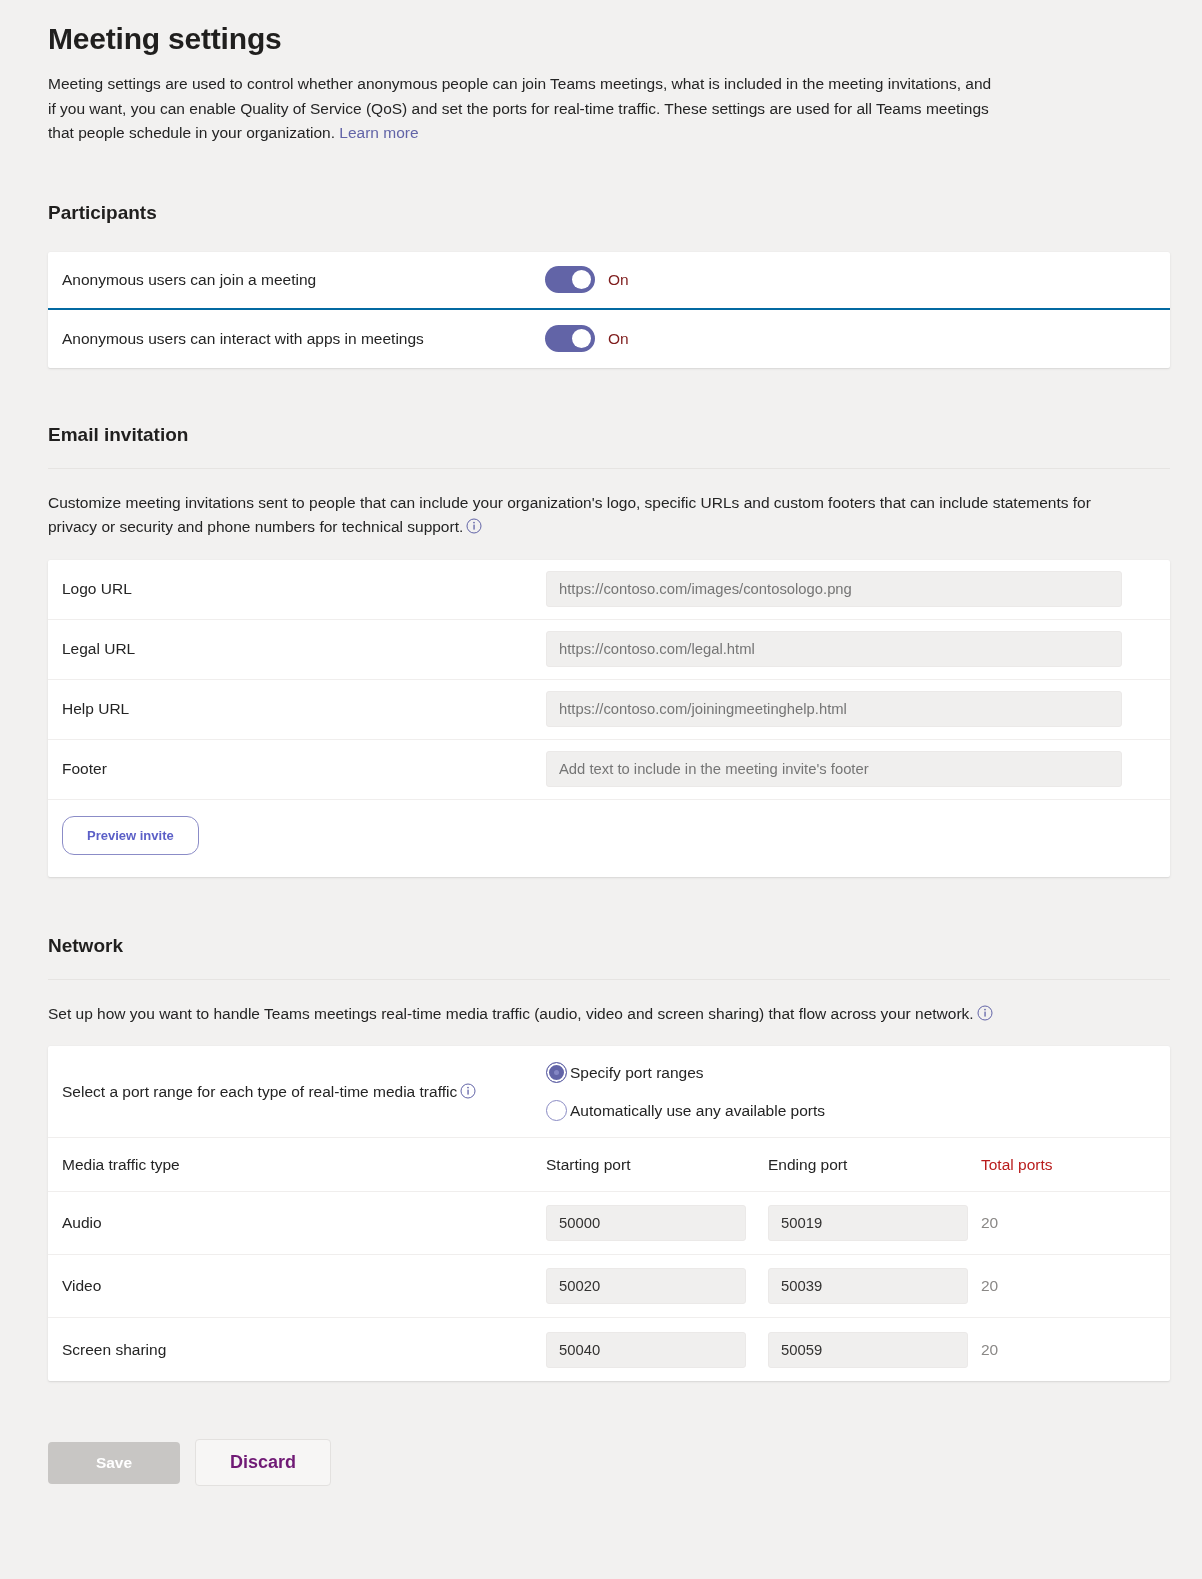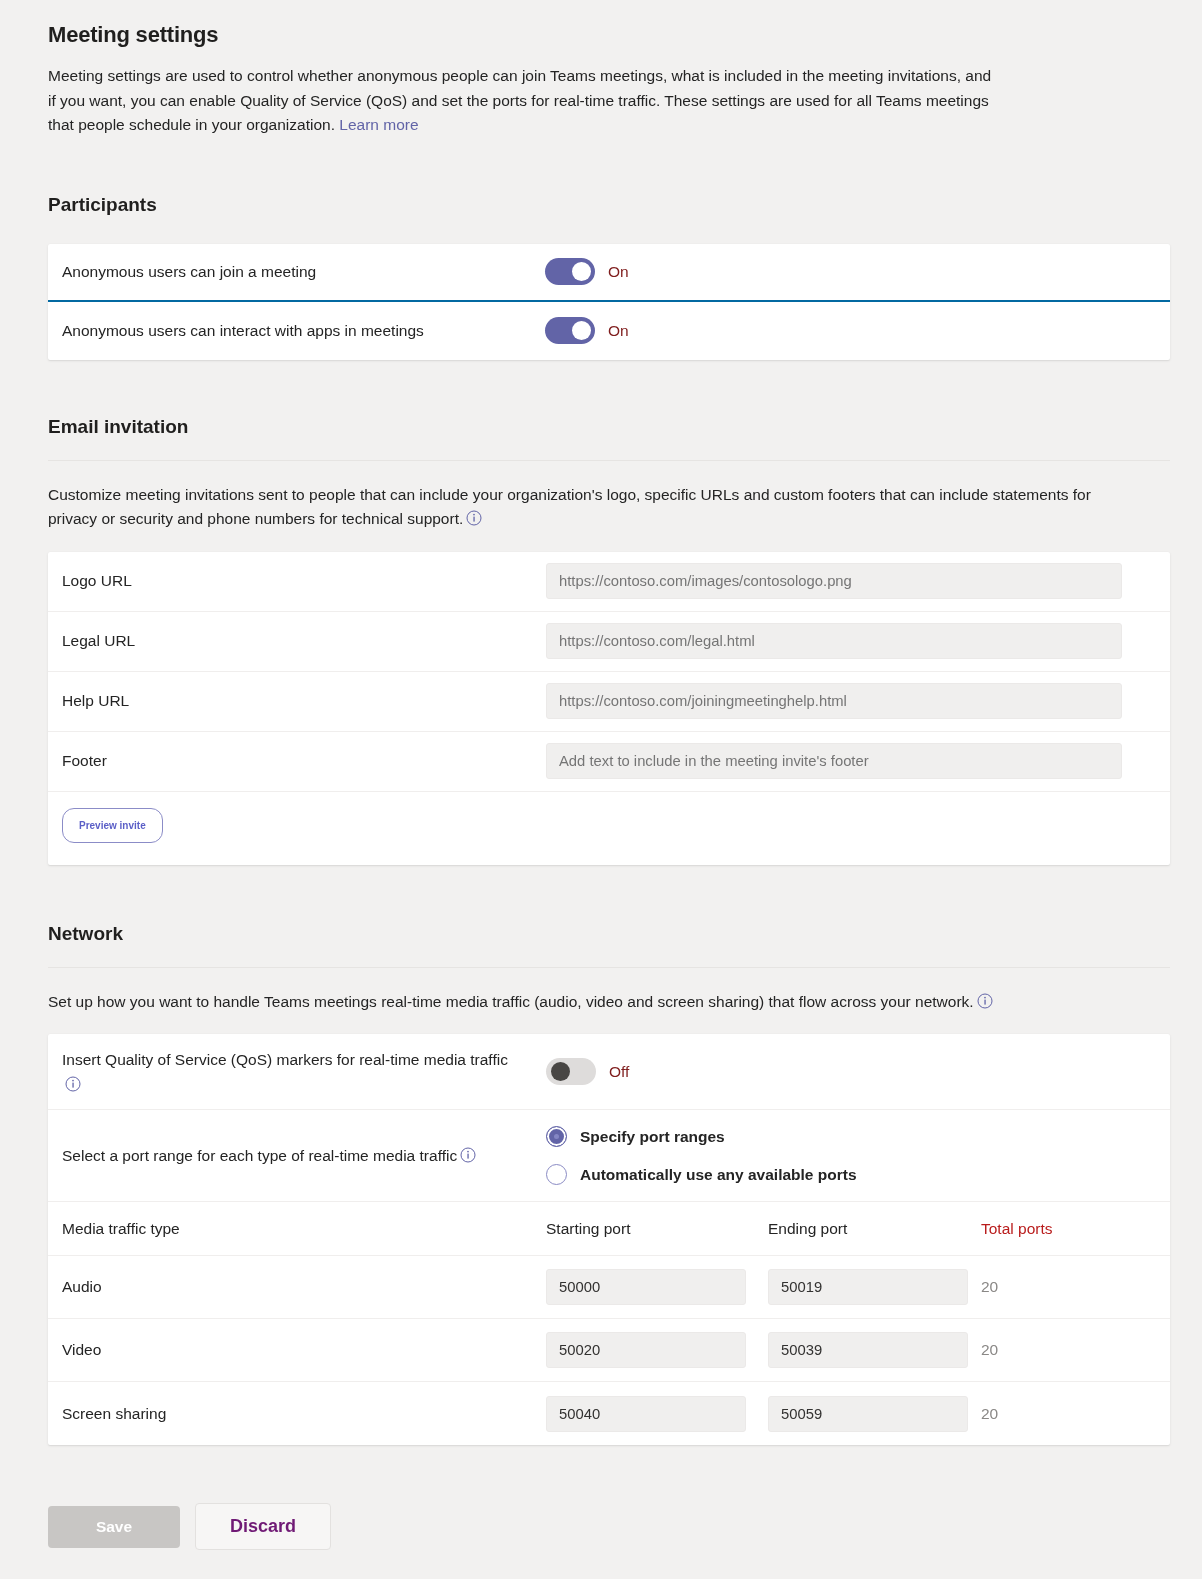--- a/index.html
+++ b/index.html
@@ -16,21 +16,21 @@
     position: relative;
     padding: 0;
     background: #f2f1f0;
   }
   .content {
     padding: 22px 32px 0 48px;
   }
 
   
   .page-title {
-    font-size: 22px;
+    font-size: 30px;
     font-weight: bold;
     letter-spacing: -0.2px;
     margin: 0 0 16px 0;
     color: #201f1e;
   }
   .page-desc {
     font-size: 15.5px;
     line-height: 24.5px;
     max-width: 945px;
     margin: 0;
@@ -154,25 +154,25 @@
   }
   .txtinput::placeholder { color: #757575; }
 
   .btn-row {
     padding: 16px 14px 22px 14px;
   }
   .btn-outline {
     background: #ffffff;
     border: 1px solid #8b8cc7;
     color: #5b5fc7;
-    font-size: 10px;
+    font-size: 13px;
     font-weight: bold;
     font-family: "Liberation Sans", sans-serif;
     border-radius: 12px;
-    padding: 11px 16px;
+    padding: 11px 24px;
     cursor: pointer;
   }
 
   
   .info-icon {
     display: inline-block;
     vertical-align: -2px;
     width: 16px;
     height: 16px;
     margin-left: 3px;
@@ -183,23 +183,22 @@
   
   .radio-group {
     display: flex;
     flex-direction: column;
     gap: 17px;
     padding: 4px 0;
   }
   .radio-item {
     display: flex;
     align-items: center;
-    gap: 13px;
+    gap: 3px;
     cursor: pointer;
-    font-weight: bold;
   }
   .radio {
     width: 21px;
     height: 21px;
     border-radius: 50%;
     border: 1.4px solid #8a8bc4;
     background: #fff;
     flex: none;
     position: relative;
   }
@@ -388,35 +387,20 @@
     </div>
 
     <p class="section-desc"><span>Set up how you want to handle Teams meetings real-time media traffic (audio, video and screen sharing) that flow across your network.</span><span class="info-icon"><svg width="16" height="16" viewBox="0 0 16 16">
             <circle cx="8" cy="8" r="7" fill="none" stroke="#6264a7" stroke-width="1"></circle>
             <circle cx="8" cy="4.6" r="0.85" fill="#6264a7"></circle>
             <rect x="7.4" y="6.6" width="1.3" height="5" fill="#6264a7"></rect>
           </svg></span></p>
 
     <div class="card">
 
-      <div class="net-row qos-row">
-        <div class="net-label"><span>Insert Quality of Service (QoS) markers for real-time media traffic</span><span class="info-icon"><svg width="16" height="16" viewBox="0 0 16 16">
-                <circle cx="8" cy="8" r="7" fill="none" stroke="#6264a7" stroke-width="1"></circle>
-                <circle cx="8" cy="4.6" r="0.85" fill="#6264a7"></circle>
-                <rect x="7.4" y="6.6" width="1.3" height="5" fill="#6264a7"></rect>
-              </svg></span></div>
-        <div class="row-control">
-          <div class="toggle-wrap">
-            <div class="toggle off">
-                <span class="knob"></span>
-              </div>
-            <span class="toggle-text">Off</span>
-          </div>
-        </div>
-      </div>
 
       <div class="net-row portrange-row">
         <div class="net-label"><span>Select a port range for each type of real-time media traffic</span><span class="info-icon"><svg width="16" height="16" viewBox="0 0 16 16">
                 <circle cx="8" cy="8" r="7" fill="none" stroke="#6264a7" stroke-width="1"></circle>
                 <circle cx="8" cy="4.6" r="0.85" fill="#6264a7"></circle>
                 <rect x="7.4" y="6.6" width="1.3" height="5" fill="#6264a7"></rect>
               </svg></span></div>
         <div class="radio-group">
           <label class="radio-item">
             <span class="radio checked"></span>

